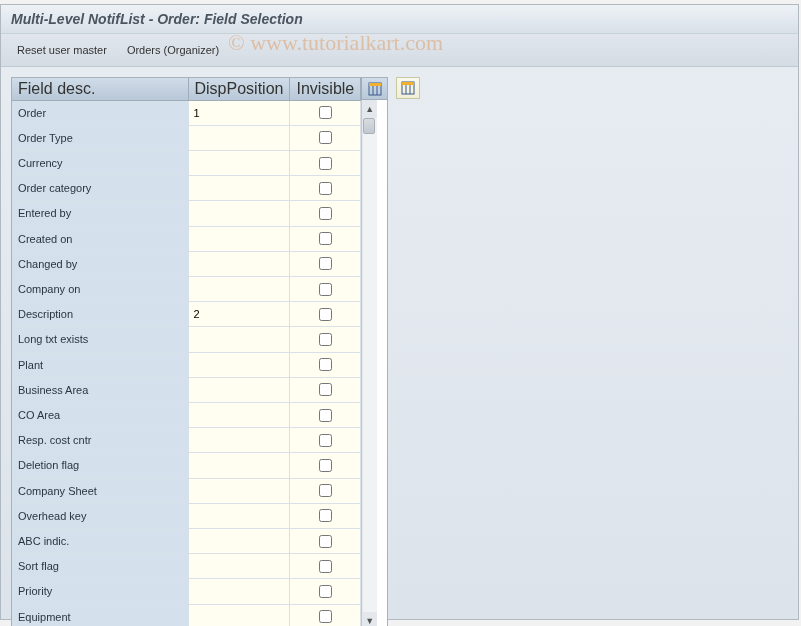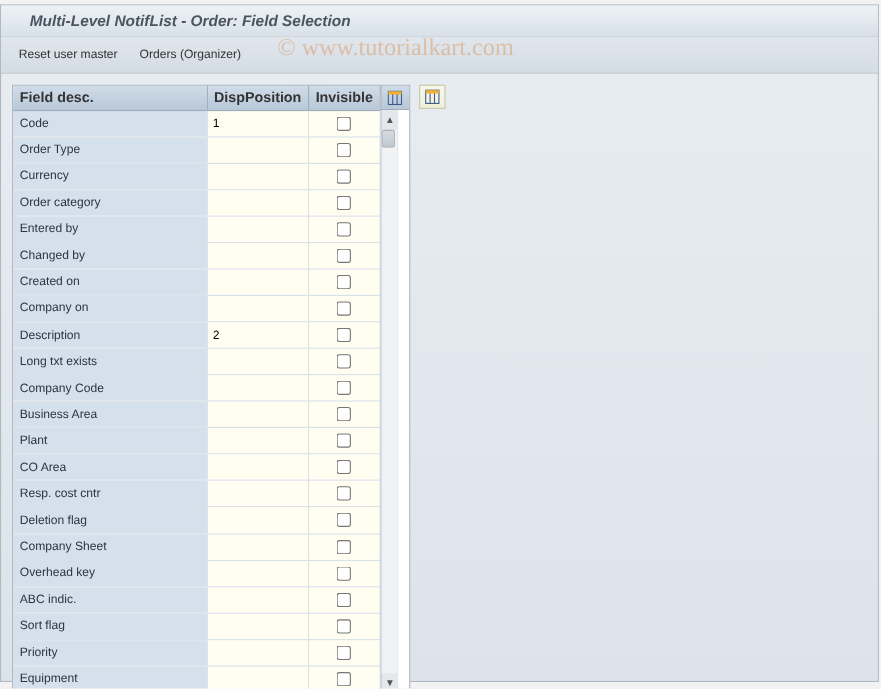--- a/index.html
+++ b/index.html
@@ -14,21 +14,21 @@
     }
     .window {
       background: linear-gradient(to bottom, #e8edf2, #dce3ea);
       border: 1px solid #b0b8c0;
       width: 799px;
       height: 616px;
       margin: 4px 0 0 0;
     }
     .title-bar {
       background: linear-gradient(to bottom, #eef2f6, #d8e0e8);
-      padding: 6px 26px;
+      padding: 6px 10px;
       border-bottom: 1px solid #c8d0d8;
     }
     .title-text {
       font-size: 14px;
       font-weight: bold;
       font-style: italic;
       color: #4a5560;
     }
     .toolbar {
       display: flex;
@@ -59,24 +59,24 @@
     }
     .data-table {
       border-collapse: collapse;
       font-size: 11px;
     }
     .data-table th {
       background: linear-gradient(to bottom, #d0dce8, #b8c8d8);
       color: #333;
       padding: 0 6px;
       text-align: left;
-      font-weight: bold;
+      font-weight: normal;
       border-right: 1px solid #a0acb8;
       border-bottom: 1px solid #a0acb8;
-      font-size: 13px;
+      font-size: 16px;
       height: 22px;
     }
     .data-table td {
       padding: 0;
       border-right: 1px solid #d8e0e8;
       border-bottom: 1px solid #d8e0e8;
       height: 23px;
       vertical-align: middle;
     }
     .col-desc { width: 176px; }
@@ -180,21 +180,21 @@
       border: 1px solid #c8c8a0;
       display: flex;
       align-items: center;
       justify-content: center;
       cursor: pointer;
       margin-bottom: 4px;
     }
     .watermark {
       position: absolute;
       top: 30px;
-      left: 252px;
+      left: 228px;
       font-size: 22px;
       color: rgba(220,120,40,0.35);
       font-family: Georgia, serif;
       pointer-events: none;
       z-index: 100;
     }
   </style>
 </head>
 <body>
 
@@ -214,21 +214,21 @@
           <thead>
             <tr>
               <th class="col-desc">Field desc.</th>
               <th class="col-pos">DispPosition</th>
               <th class="col-inv">Invisible</th>
             </tr>
           </thead>
           <tbody id="table-body">
               <tr>
                 <td class="col-desc">
-                  <div class="cell-desc">Code</div>
+                  <div class="cell-desc">Order</div>
                 </td>
                 <td class="col-pos">
                   <div class="cell-input"><input type="text" value="1" style=""></div>
                 </td>
                 <td class="col-inv">
                   <div class="cell-check">
                     <input type="checkbox" style="">
                   </div>
                 </td>
               </tr>
@@ -279,46 +279,46 @@
                   <div class="cell-input"><input type="text" style=""></div>
                 </td>
                 <td class="col-inv">
                   <div class="cell-check">
                     <input type="checkbox" style="">
                   </div>
                 </td>
               </tr>
               <tr>
                 <td class="col-desc">
+                  <div class="cell-desc">Created on</div>
+                </td>
+                <td class="col-pos">
+                  <div class="cell-input"><input type="text" style=""></div>
+                </td>
+                <td class="col-inv">
+                  <div class="cell-check">
+                    <input type="checkbox" style="">
+                  </div>
+                </td>
+              </tr>
+              <tr>
+                <td class="col-desc">
                   <div class="cell-desc">Changed by</div>
                 </td>
                 <td class="col-pos">
                   <div class="cell-input"><input type="text" style=""></div>
                 </td>
                 <td class="col-inv">
                   <div class="cell-check">
                     <input type="checkbox" style="">
                   </div>
                 </td>
               </tr>
               <tr>
                 <td class="col-desc">
-                  <div class="cell-desc">Created on</div>
-                </td>
-                <td class="col-pos">
-                  <div class="cell-input"><input type="text" style=""></div>
-                </td>
-                <td class="col-inv">
-                  <div class="cell-check">
-                    <input type="checkbox" style="">
-                  </div>
-                </td>
-              </tr>
-              <tr>
-                <td class="col-desc">
                   <div class="cell-desc">Company on</div>
                 </td>
                 <td class="col-pos">
                   <div class="cell-input"><input type="text" style=""></div>
                 </td>
                 <td class="col-inv">
                   <div class="cell-check">
                     <input type="checkbox" style="">
                   </div>
                 </td>
@@ -344,47 +344,34 @@
                   <div class="cell-input"><input type="text" style=""></div>
                 </td>
                 <td class="col-inv">
                   <div class="cell-check">
                     <input type="checkbox" style="">
                   </div>
                 </td>
               </tr>
               <tr>
                 <td class="col-desc">
-                  <div class="cell-desc">Company Code</div>
+                  <div class="cell-desc">Plant</div>
                 </td>
                 <td class="col-pos">
                   <div class="cell-input"><input type="text" style=""></div>
                 </td>
                 <td class="col-inv">
                   <div class="cell-check">
                     <input type="checkbox" style="">
                   </div>
                 </td>
               </tr>
               <tr>
                 <td class="col-desc">
                   <div class="cell-desc">Business Area</div>
-                </td>
-                <td class="col-pos">
-                  <div class="cell-input"><input type="text" style=""></div>
-                </td>
-                <td class="col-inv">
-                  <div class="cell-check">
-                    <input type="checkbox" style="">
-                  </div>
-                </td>
-              </tr>
-              <tr>
-                <td class="col-desc">
-                  <div class="cell-desc">Plant</div>
                 </td>
                 <td class="col-pos">
                   <div class="cell-input"><input type="text" style=""></div>
                 </td>
                 <td class="col-inv">
                   <div class="cell-check">
                     <input type="checkbox" style="">
                   </div>
                 </td>
               </tr>

